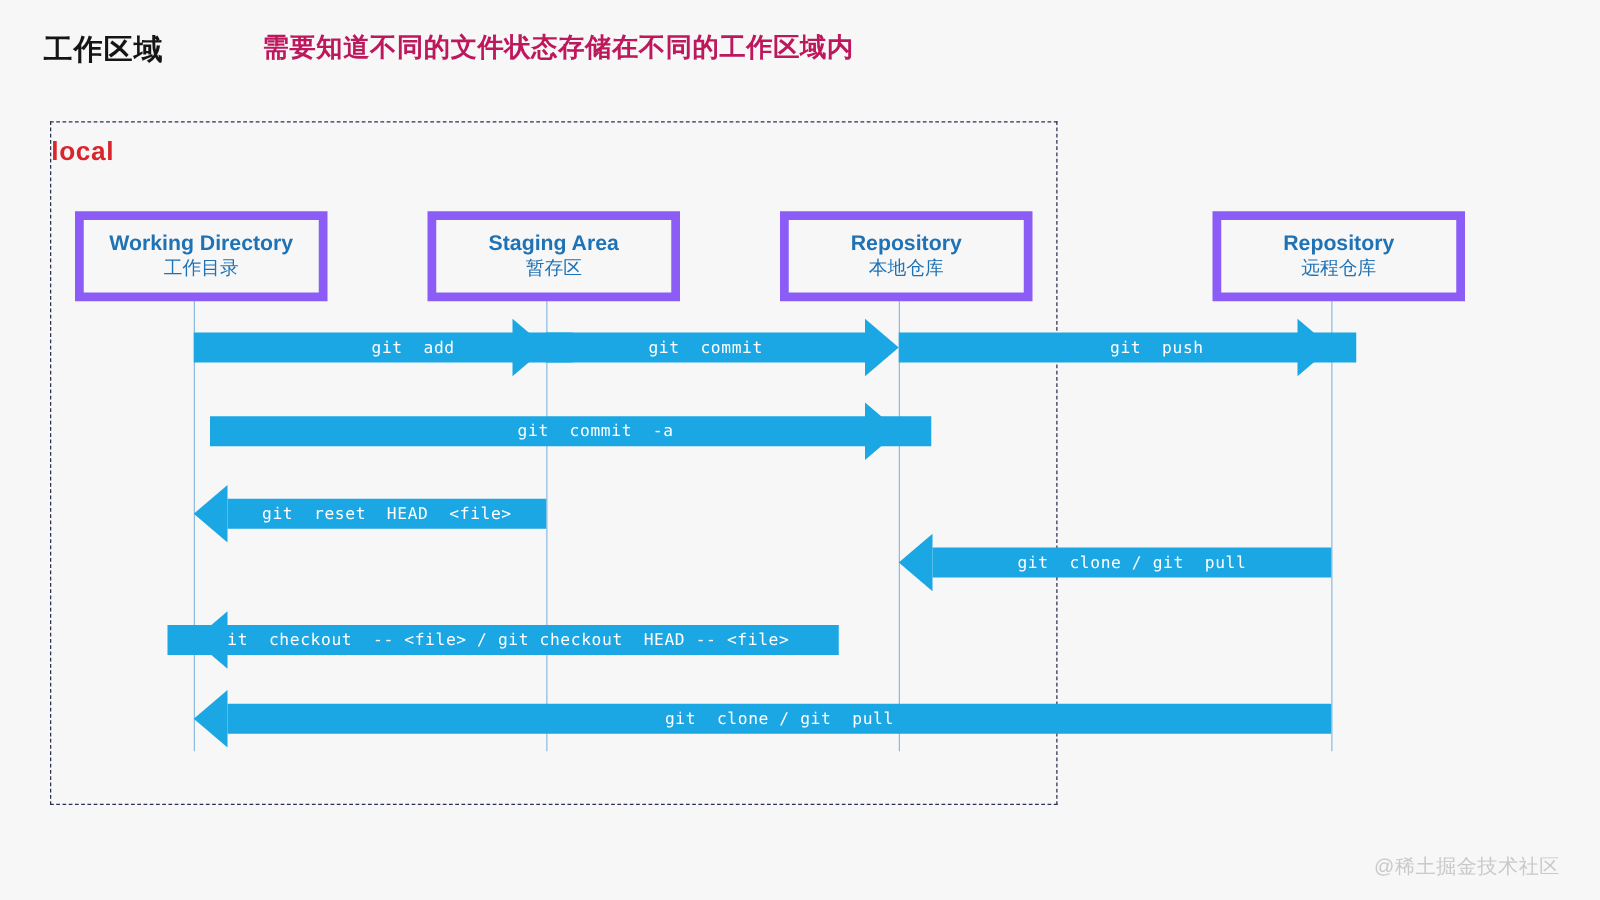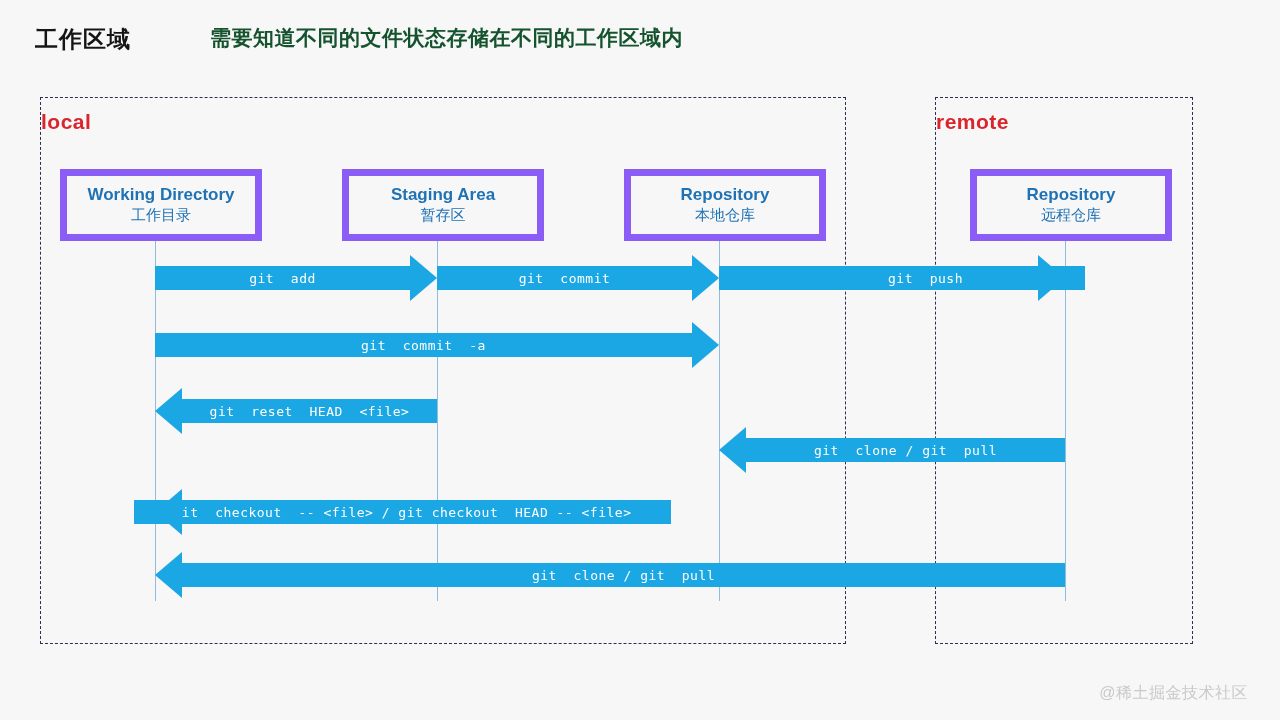--- a/index.html
+++ b/index.html
@@ -15,21 +15,21 @@
   
   .header { position: absolute; top: 24px; left: 35px; width: 1200px; }
   .page-title {
     display: inline-block;
     font-size: 23px; font-weight: 700; color: #151515;
     letter-spacing: 1px;
   }
   .page-subtitle {
     display: inline-block;
     position: absolute; left: 175px; top: 0;
-    font-size: 21px; font-weight: 600; color: #14532d;
+    font-size: 21px; font-weight: 600; color: #be185d;
     letter-spacing: 0.5px;
   }
 
   
   .group {
     position: absolute;
     border: 1px dashed #2b3150;
     background: transparent;
   }
   .group-local  { left: 40px;  top: 97px; width: 804px; height: 545px; }
@@ -95,23 +95,20 @@
 
   <div class="header">
     <span class="page-title">工作区域</span>
     <span class="page-subtitle">需要知道不同的文件状态存储在不同的工作区域内</span>
   </div>
 
   <div class="group group-local">
     <div class="group-label">local</div>
   </div>
 
-  <div class="group group-remote">
-    <div class="group-label">remote</div>
-  </div>
 
   <div id="diagram-layer">
       <div class="lifeline" style="left: 155px;"></div>
       <div class="lifeline" style="left: 437px;"></div>
       <div class="lifeline" style="left: 719px;"></div>
       <div class="lifeline" style="left: 1065px;"></div>
       <div class="entity" style="left: 60px;">
         <div class="en">Working Directory</div>
         <div class="zh">工作目录</div>
       </div>
@@ -121,39 +118,39 @@
       </div>
       <div class="entity" style="left: 624px;">
         <div class="en">Repository</div>
         <div class="zh">本地仓库</div>
       </div>
       <div class="entity" style="left: 970px;">
         <div class="en">Repository</div>
         <div class="zh">远程仓库</div>
       </div>
       <div class="arrow" style="left: 155px; width: 282px; top: 255px;">
-        <div class="arrow-body" style="left: 0px; width: 255px;">
+        <div class="arrow-body" style="left: 0px; width: 255px; padding-left: 48px;">
           <span class="arrow-label">git  add</span>
         </div>
         <div class="arrow-head right"></div>
       </div>
       <div class="arrow" style="left: 437px; width: 282px; top: 255px;">
         <div class="arrow-body" style="left: 0px; width: 255px;">
           <span class="arrow-label">git  commit</span>
         </div>
         <div class="arrow-head right"></div>
       </div>
       <div class="arrow" style="left: 719px; width: 346px; top: 255px;">
         <div class="arrow-body" style="left: 0px; width: 319px; padding-left: 47px;">
           <span class="arrow-label">git  push</span>
         </div>
         <div class="arrow-head right"></div>
       </div>
       <div class="arrow" style="left: 155px; width: 564px; top: 322px;">
-        <div class="arrow-body" style="left: 0px; width: 537px;">
+        <div class="arrow-body" style="left: 13px; width: 537px; padding-left: 40px;">
           <span class="arrow-label">git  commit  -a</span>
         </div>
         <div class="arrow-head right"></div>
       </div>
       <div class="arrow" style="left: 155px; width: 282px; top: 388px;">
         <div class="arrow-body" style="right: 0px; width: 255px; text-align: center;">
           <span class="arrow-label">git  reset  HEAD  &lt;file&gt;</span>
         </div>
         <div class="arrow-head left"></div>
       </div>

